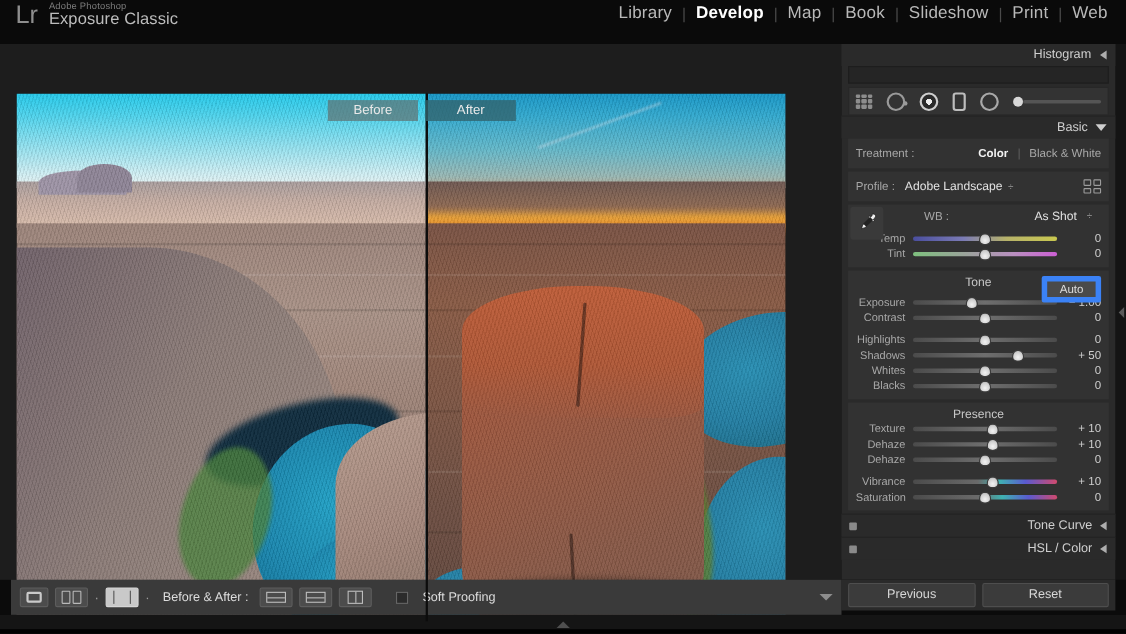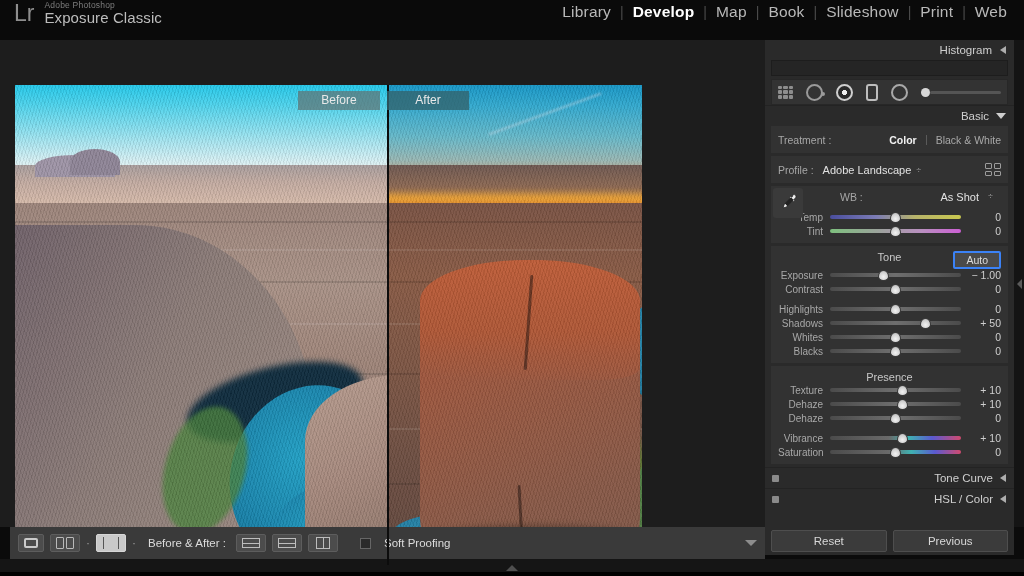--- a/index.html
+++ b/index.html
@@ -53,21 +53,21 @@
   .right-strip {
     position: absolute; left: 1014px; top: 40px; width: 10px; height: 487px;
     background: #141414; display: flex; align-items: center; justify-content: center;
   }
   .right-strip .tri {
     width: 0; height: 0; border-top: 5px solid transparent;
     border-bottom: 5px solid transparent; border-right: 5px solid #5a5a5a;
   }
 
   .photo-frame {
-    position: absolute; left: 15px; top: 45px; width: 627px; height: 480px;
+    position: absolute; left: 15px; top: 45px; width: 699px; height: 480px;
     overflow: hidden; background: #111;
   }
   .half { position: absolute; top: 0; height: 480px; width: 372px; overflow: hidden; }
   .half.before { left: 0; }
   .half.after  { left: 374px; width: 371px; }
   .divider {
     position: absolute; left: 372px; top: 0; width: 2px; height: 480px;
     background: #0c0c0c; z-index: 6;
   }
 
@@ -257,21 +257,21 @@
     border-radius: 45% 45% 50% 50% / 60% 60% 40% 40%;
     transform: rotate(0deg);
   }
   .sl-val { width: 40px; text-align: right; font-size: 10.5px; color: #cfcfcf; padding-left: 5px; }
 
   .group-title { text-align: center; font-size: 11px; color: #c7c7c7; }
   .tone-head { display: flex; align-items: flex-start; height: 17px; position: relative; }
   .tone-head .group-title { position: absolute; left: 0; right: 0; }
   .auto-btn {
     margin-left: auto; font-size: 10.5px; color: #dcdcdc; background: #4a4a4a;
-    border: 2px solid #3b82f6; border-radius: 2px; padding: 1px 11px; z-index: 2;
+    border: 5px solid #3b82f6; border-radius: 2px; padding: 1px 11px; z-index: 2;
   }
   .spacer6 { height: 6px; }
 
   .btn-row {
     position: absolute; left: 765px; top: 527px; width: 249px; height: 28px;
     display: flex; gap: 6px; padding: 3px 6px; background: #2a2a2a;
   }
   .pbtn {
     flex: 1; background: #3b3b3b; border: 1px solid #4e4e4e; border-radius: 2px;
     color: #d8d8d8; font-size: 11.5px; display: flex; align-items: center;
@@ -638,22 +638,22 @@
     <div class="sec-header collapsed">
       <span class="sq-toggle"></span>
       <span class="hdr-right">
         <span class="ttl">HSL / Color</span>
         <span class="tri-left"></span>
       </span>
     </div>
   </div>
 
   <div class="btn-row">
+    <div class="pbtn">Previous</div>
     <div class="pbtn">Reset</div>
-    <div class="pbtn">Previous</div>
   </div>
 
   <div class="toolbar">
     <div class="tb-btn tb-loupe">
         <i></i>
       </div>
     <div class="tb-btn tb-compare">
         <i></i>
         <i></i>
       </div>

